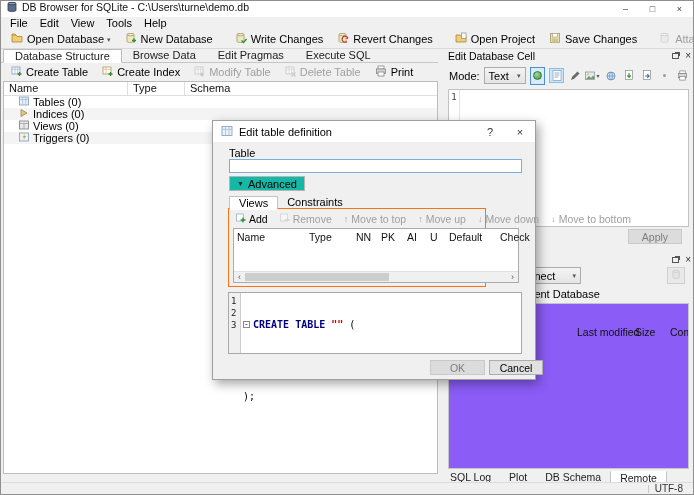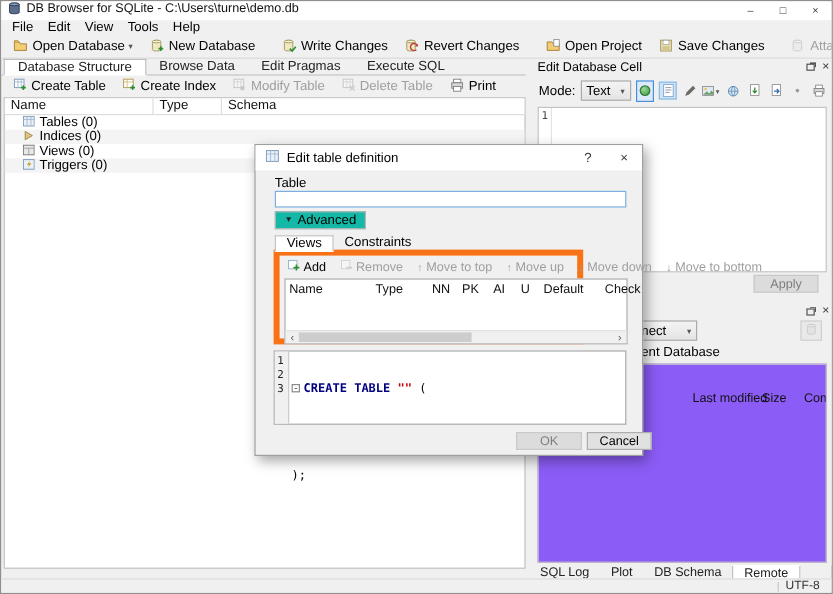--- a/index.html
+++ b/index.html
@@ -86,21 +86,21 @@
   .dlg-title { font-size:11px; }
   .dlg-tb-btns { margin-left:auto; display:flex; height:100%; }
   .dlg-tb-btn { width:30px; display:flex; align-items:center; justify-content:center; font-size:11px; color:#333; }
   .dlg-label { position:absolute; left:16px; top:26px; }
   .dlg-input { position:absolute; left:16px; top:38px; width:293px; height:14px; border:1px solid #79aede; background:#fff; font:11px "Liberation Sans",sans-serif; padding:0 2px; outline:none; }
   .adv-btn { position:absolute; left:16px; top:55px; height:15px; display:inline-flex; align-items:center; gap:4px; padding:0 7px; background:#14b8a6; border:1px solid #b5b5b5; }
   .adv-arrow { font-size:7px; color:#222; }
   .dlg-tabs { position:absolute; left:16px; top:74px; width:292px; height:14px; display:flex; align-items:flex-end; }
   .dlg-tab { padding:0 9px; line-height:13px; height:13px; }
   .dlg-tab.active { background:#fff; border:1px solid #c2c2c2; border-bottom:1px solid #fff; height:14px; margin-bottom:-1px; z-index:2; }
-  .fields-frame { position:absolute; left:15px; top:87px; width:258px; height:79px; border:5px solid #f97316; background:#f0f0f0; }
+  .fields-frame { position:absolute; left:15px; top:87px; width:258px; height:79px; border:1px solid #f97316; background:#f0f0f0; }
   .fields-toolbar { position:absolute; left:2px; top:2px; right:2px; height:15px; display:flex; align-items:center; gap:2px; font-size:10.5px; }
   .ft-btn { display:flex; align-items:center; gap:3px; padding:0 5px; white-space:nowrap; }
   .mv-arrow { font-size:9px; }
   .fields-table { position:absolute; left:4px; top:19px; width:286px; height:55px; background:#fff; border:1px solid #ababab; }
   .fcol { position:absolute; top:2px; font-size:10.5px; color:#111; white-space:nowrap; }
   .fc0{left:3px}.fc1{left:75px}.fc2{left:122px}.fc3{left:147px}.fc4{left:173px}.fc5{left:196px}.fc6{left:215px}.fc7{left:266px}
   .hscroll { position:absolute; left:0; right:0; bottom:0; height:11px; background:#f0f0f0; border-top:1px solid #e0e0e0; display:flex; align-items:center; }
   .hs-arrow { width:11px; text-align:center; font-size:9px; color:#555; line-height:10px; }
   .hs-track { flex:1; position:relative; height:100%; }
   .hs-thumb { position:absolute; left:0; top:1px; bottom:1px; width:55%; background:#cdcdcd; }

